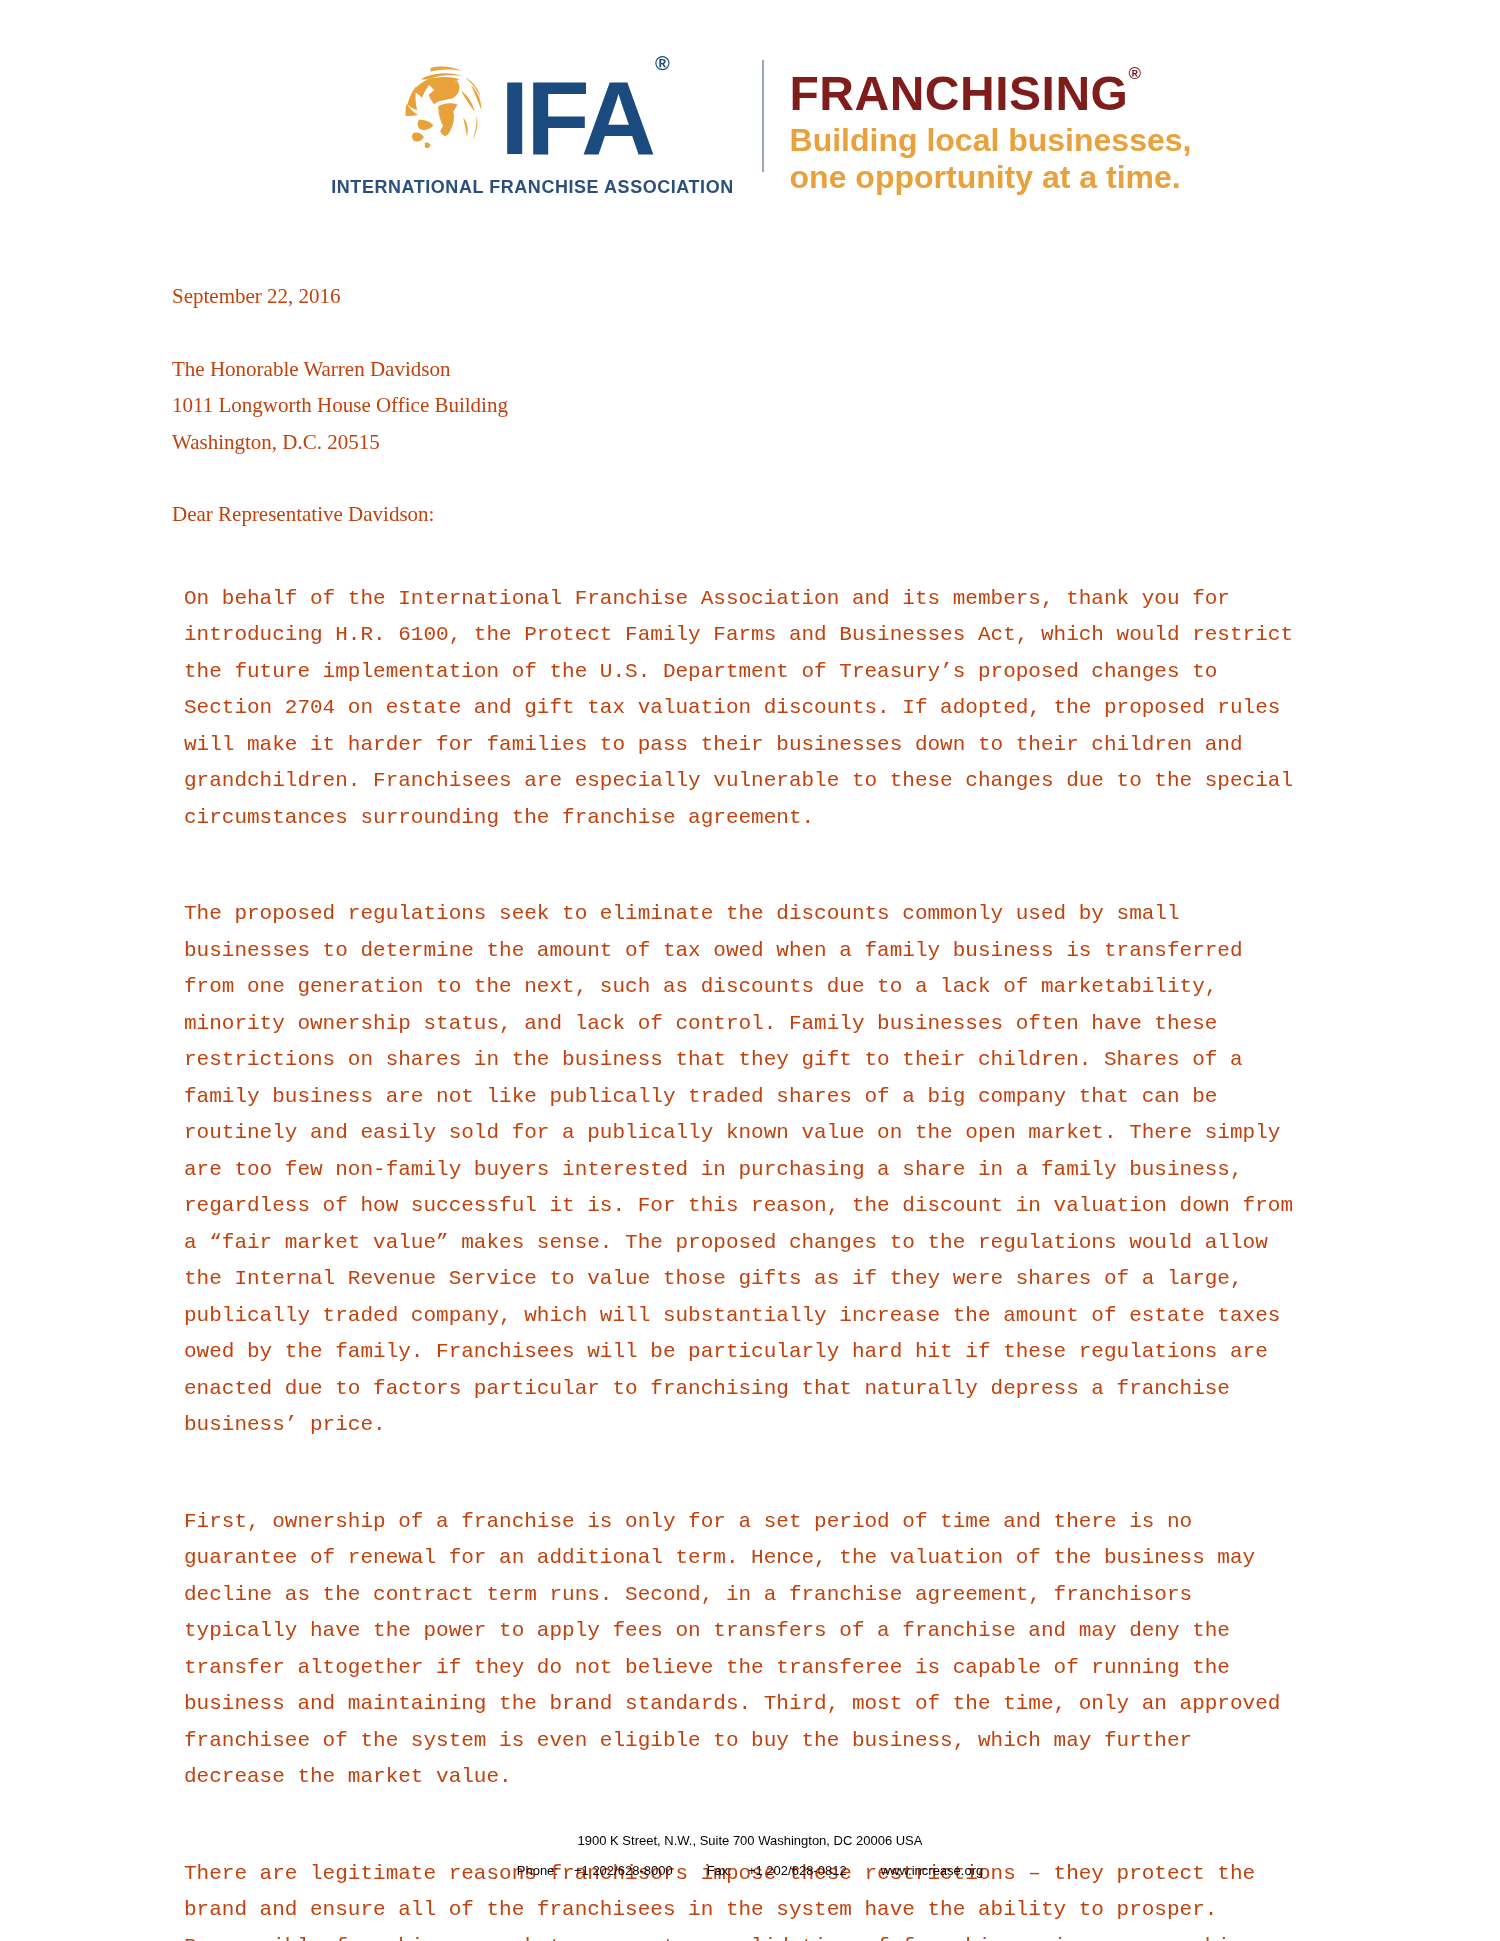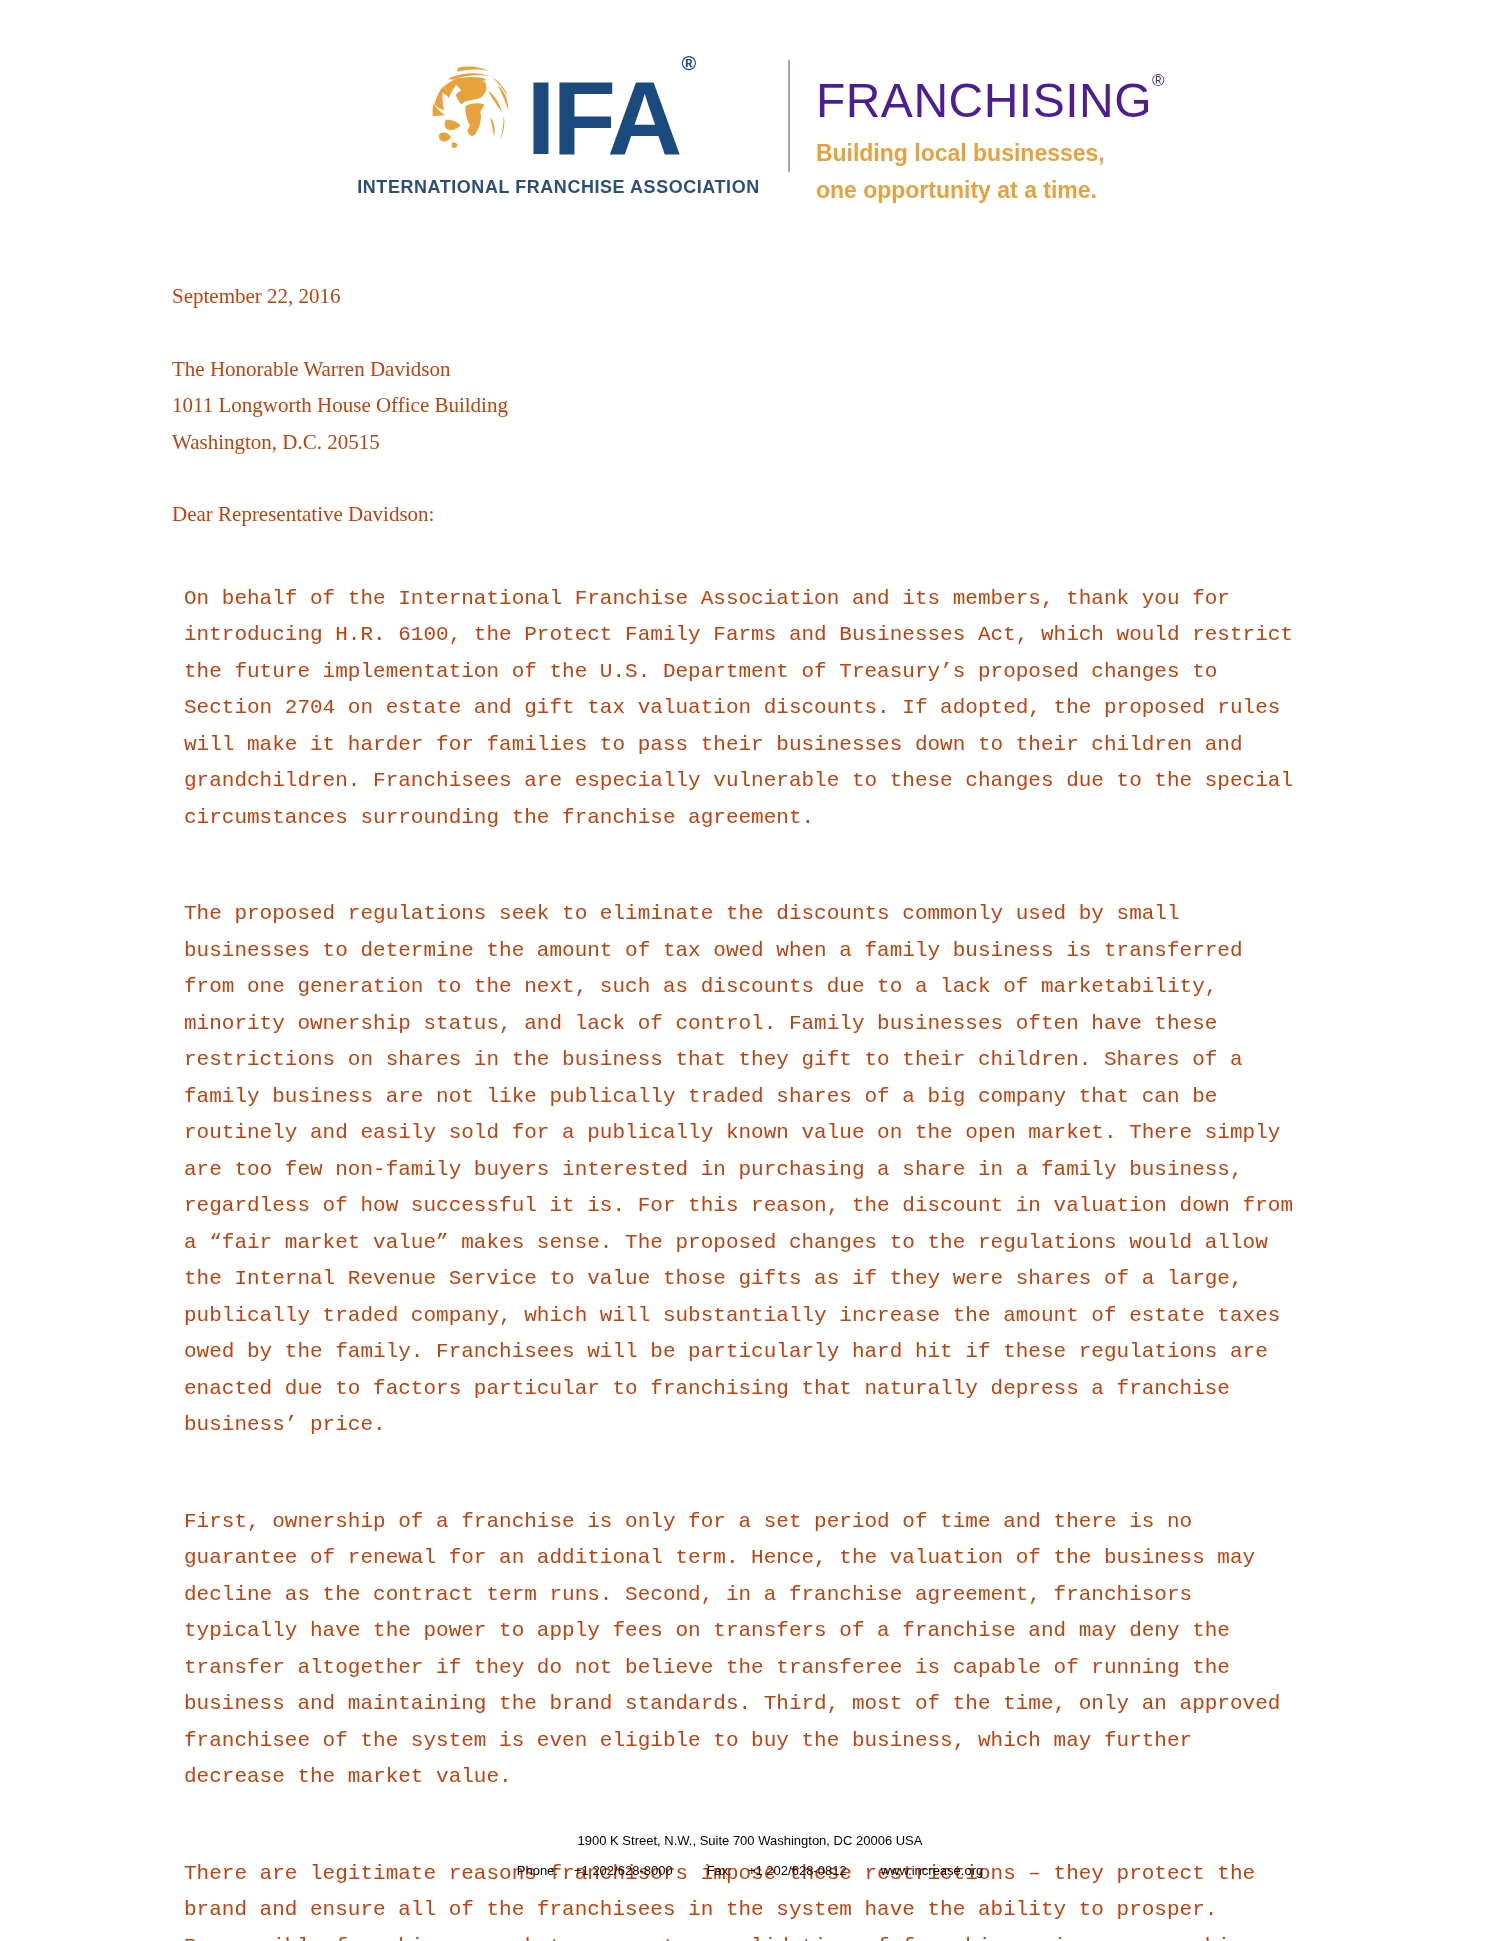--- a/index.html
+++ b/index.html
@@ -87,37 +87,37 @@
     flex: 0 0 auto;
   }
   .logo-right {
     display: flex;
     flex-direction: column;
     justify-content: flex-start;
     padding-top: 4px;
   }
   .franchising-word {
     font-family: "Liberation Sans", sans-serif;
-    font-weight: normal;
+    font-weight: bold;
     font-size: 48px;
-    line-height: 65px;
+    line-height: 52px;
     letter-spacing: 0.5px;
-    color: #4c1d95;
+    color: #7f1d1d;
     white-space: nowrap;
   }
   .franchising-reg {
     font-size: 17px;
     vertical-align: super;
     position: relative;
     top: -14px;
   }
   .tagline {
     font-family: "Liberation Sans", sans-serif;
     font-weight: bold;
-    font-size: 23px;
+    font-size: 32px;
     line-height: 33px;
     color: #e9a13b;
     white-space: nowrap;
     margin-top: 4px;
   }
 
   
   .letter {
     position: absolute;
     left: 172px;

